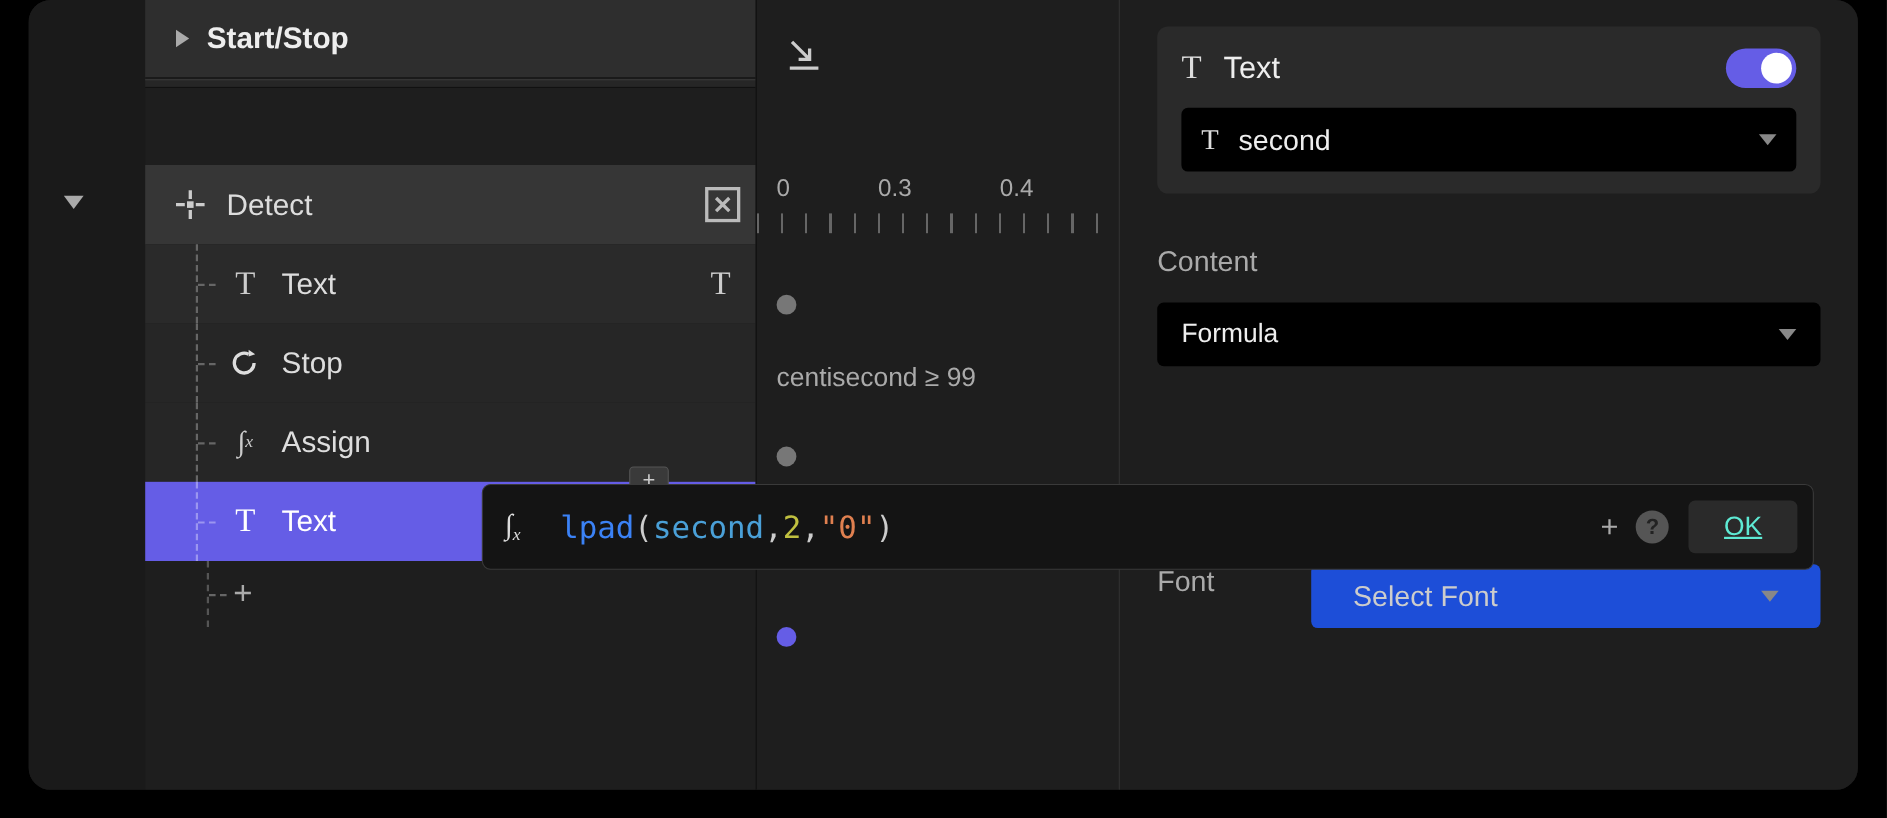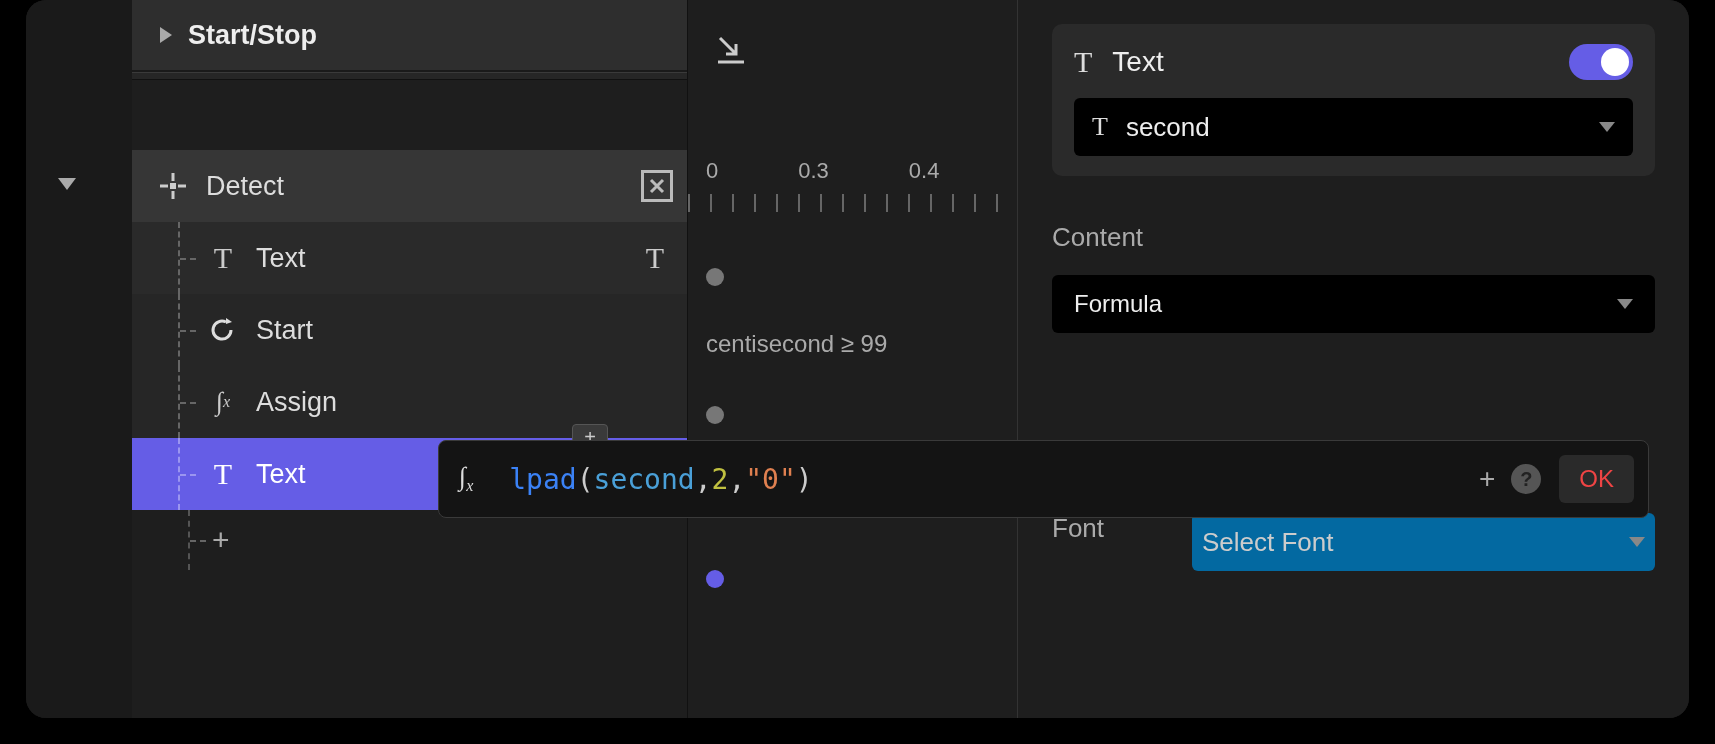--- a/index.html
+++ b/index.html
@@ -216,27 +216,27 @@
   .fc-var { color:#4aa0d8; }
   .fc-comma { color:#ccc; }
   .fc-num { color:#c0c040; }
   .fc-str { color:#e08050; }
   .fb-plus { font-size:28px;color:#aaa;margin:0 16px; }
   .fb-help {
     width:30px;height:30px;border-radius:50%;background:#555;color:#222;display:flex;
     align-items:center;justify-content:center;font-size:20px;font-weight:bold;
   }
   .fb-ok {
-    background:#2a2a2a;border-radius:6px;padding:10px 20px;font-size:24px;color:#ef4444;margin-left:18px;
+    background:#2a2a2a;border-radius:6px;padding:10px 32px;font-size:24px;color:#5eead4;margin-left:18px;text-decoration:underline;
   }
 
   .font-row { display:flex;align-items:flex-start;margin-top:180px; gap:40px; }
   .font-label { font-size:26px;color:#aaa; width:100px; }
   .font-dd {
-    background:#0369a1;border-radius:6px;height:58px;display:flex;align-items:center;padding:0 10px;flex:1;
+    background:#1d4ed8;border-radius:6px;height:58px;display:flex;align-items:center;padding:0 38px;flex:1;
   }
   .font-dd-label { font-size:26px;color:#ccc;flex:1; }
 </style>
 </head>
 <body>
 
 <div class="window">
 
   <div class="left-gutter">
     <div class="detect-caret" style="top:178px;"></div>
@@ -278,21 +278,21 @@
 
 
       <div class="row row-reset">
         <div class="guide"></div>
         <div class="icon-slot">
           <svg width="28" height="28" viewBox="0 0 28 28">
             <path d="M 22 14 A 9 9 0 1 1 17 6" stroke="#ddd" stroke-width="3" fill="none"></path>
             <path d="M17 2 L17 8 L23 6 Z" fill="#ddd"></path>
           </svg>
         </div>
-        <div class="label">Start</div>
+        <div class="label">Stop</div>
       </div>
 
       <div class="row row-assign">
         <div class="guide"></div>
         <div class="icon-slot fx-icon">∫<sub style="font-size:16px;">x</sub></div>
         <div class="label">Assign</div>
       </div>
 
       <div class="row row-text2">
         <div class="plus-tab">+</div>

